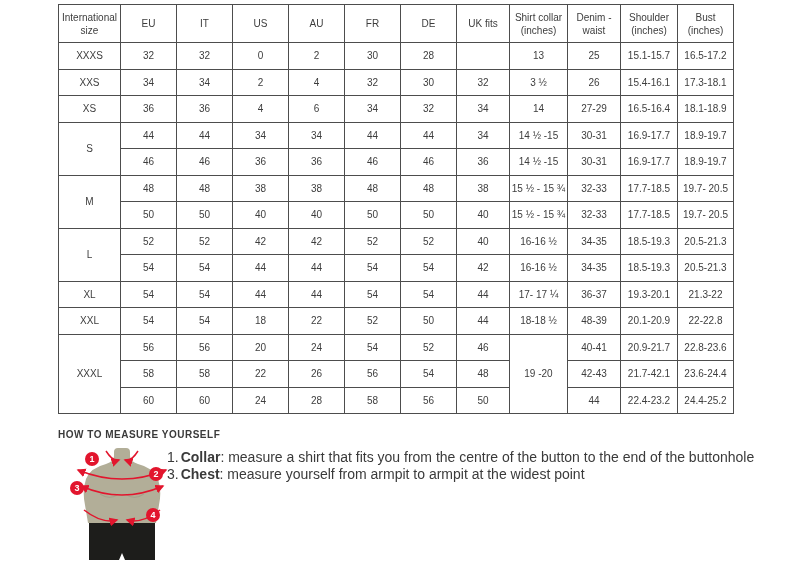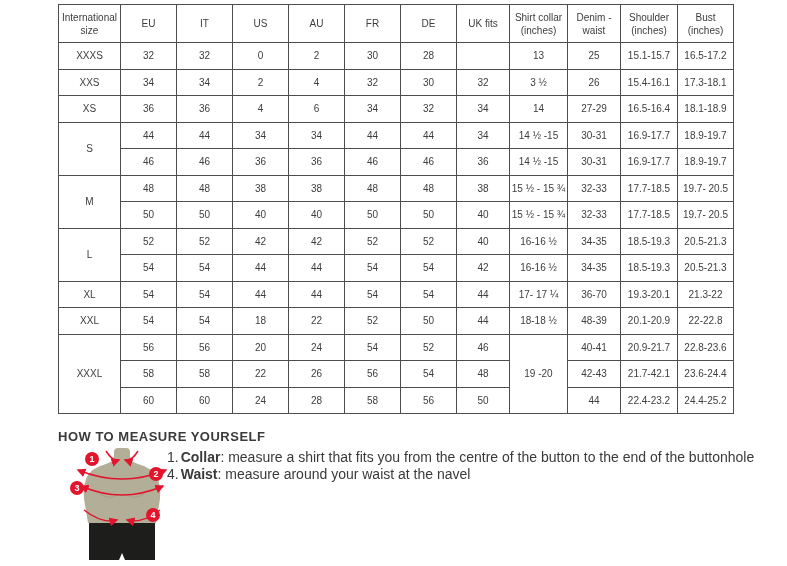--- a/index.html
+++ b/index.html
@@ -22,21 +22,21 @@
   .size-table th,.size-table td{
     border:1px solid var(--border);
     text-align:center;vertical-align:middle;
     font-size:10px;font-weight:normal;color:var(--text);
     padding:0 1px;line-height:1.3;
   }
   .size-table thead th{height:38px;}
   .size-table tbody td{height:26.5px;}
   .measure-heading{
     position:absolute;left:58px;top:429px;
-    font-size:13px;font-weight:bold;letter-spacing:0.5px;color:#3a3a3a;
+    font-size:10px;font-weight:bold;letter-spacing:0.5px;color:#3a3a3a;
   }
   .figure{
     position:absolute;left:62px;top:446px;width:120px;height:120px;
   }
   .figure svg{position:absolute;left:0;top:0;}
   .badge{
     position:absolute;width:14px;height:14px;border-radius:50%;
     background:var(--accent);color:#ffffff;
     font-size:9px;font-weight:bold;line-height:14px;text-align:center;
     transform:translate(-50%,-50%);
@@ -209,21 +209,21 @@
       <tr>
         <td>XL</td>
         <td>54</td>
         <td>54</td>
         <td>44</td>
         <td>44</td>
         <td>54</td>
         <td>54</td>
         <td>44</td>
         <td>17- 17 ¼</td>
-        <td>36-70</td>
+        <td>36-37</td>
         <td>19.3-20.1</td>
         <td>21.3-22</td>
       </tr>
       <tr>
         <td>XXL</td>
         <td>54</td>
         <td>54</td>
         <td>18</td>
         <td>22</td>
         <td>52</td>
@@ -303,15 +303,15 @@
   <div class="badge" style="left:94px;top:28px">2</div>
   <div class="badge" style="left:15px;top:42px">3</div>
   <div class="badge" style="left:91px;top:69px">4</div>
 </div>
 
 <div class="steps">
   <div class="step">
     <span class="step-num">1.</span><span class="step-label">Collar</span><span class="step-rest">: measure a shirt that fits you from the centre of the button to the end of the buttonhole</span>
   </div>
   <div class="step">
-    <span class="step-num">4.</span><span class="step-label">Waist</span><span class="step-rest">: measure around your waist at the navel</span>
+    <span class="step-num">3.</span><span class="step-label">Chest</span><span class="step-rest">: measure yourself from armpit to armpit at the widest point</span>
   </div>
 </div>
 
 </body></html>

